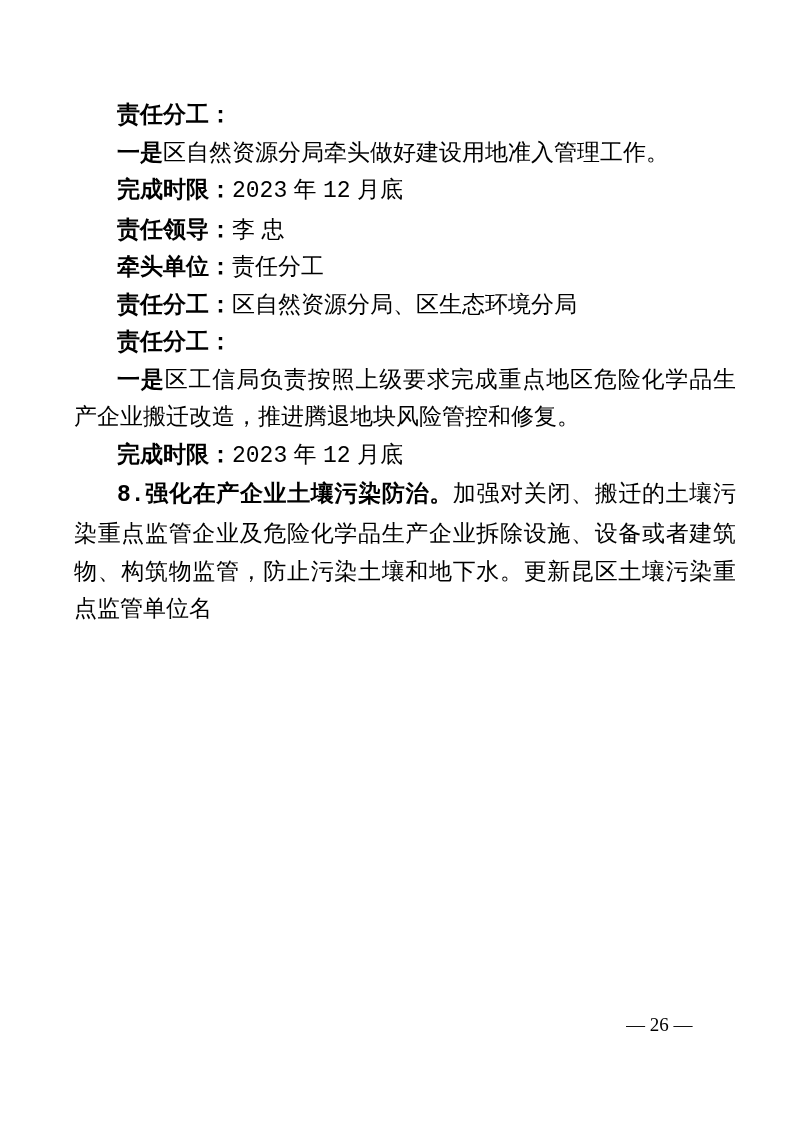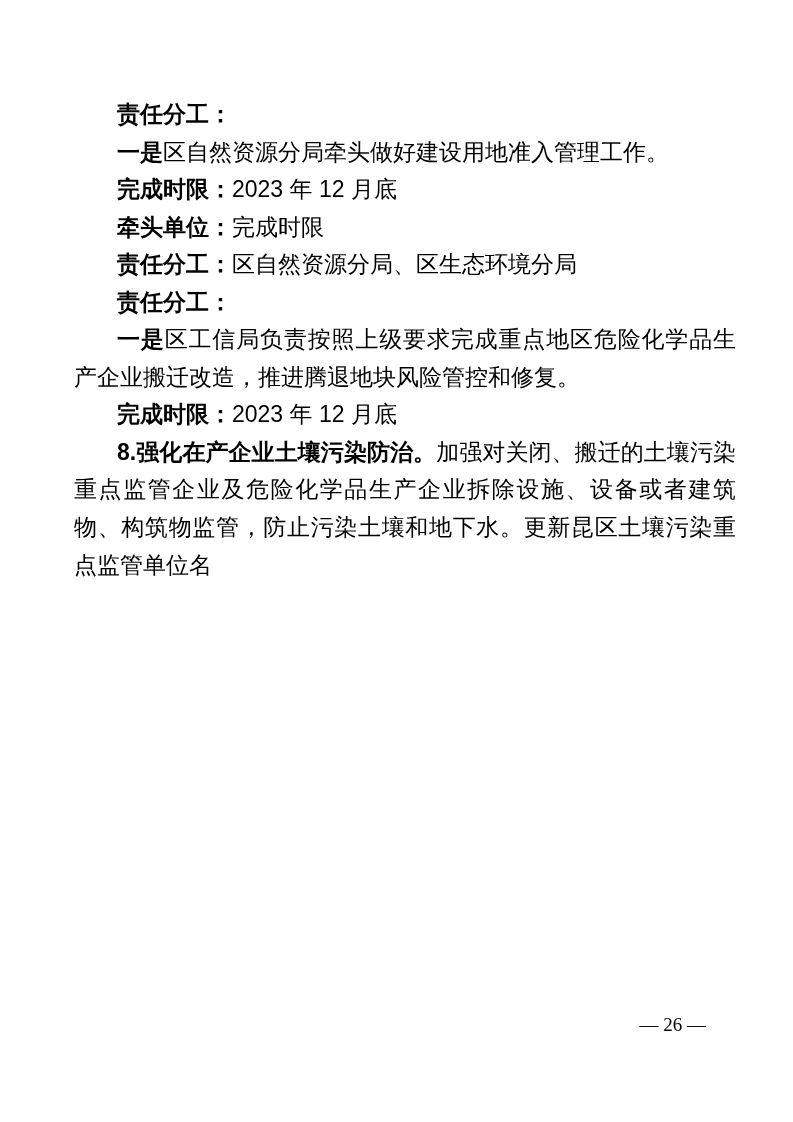--- a/index.html
+++ b/index.html
@@ -18,49 +18,50 @@
     font-size: 23px;
     line-height: 37.55px;
     text-align: justify;
   }
   .doc p {
     margin: 0; padding: 0;
     text-indent: 43px; 
   }
   .bold { font-weight: 700; }
   .serif {
-    font-family: Liberation Sans, sans-serif;
+    font-family: Liberation Mono, monospace;
   }
   .footer-pagenum {
     position: absolute;
     left: 626px; top: 1014px;
     width: 80px; height: 18px;      
     overflow: hidden;
     font-family: "Liberation Serif", "DejaVu Serif", serif;
     font-size: 19px;
     line-height: 22px;
-    text-align: right;
+    text-align: left;
     color: #000000;
   }
 </style>
 </head>
 <body>
 
 <div class="doc">
 
   <p><span class="bold">责任分工：</span></p>
 
   <p><span class="bold">一是</span><span>区自然资源分局牵头做好建设用地准入管理工作。</span></p>
 
 
   <p><span class="bold">完成时限：</span><span class="serif">2023</span><span> 年 </span><span class="serif">12</span><span> 月底</span></p>
 
 
+  <p><span class="bold">责任领导：</span><span>李 忠</span></p>
 
-  <p><span class="bold">牵头单位：</span><span>完成时限</span></p>
+  <p><span class="bold">牵头单位：</span><span>责任分工</span></p>
 
   <p><span class="bold">责任分工：</span><span>区自然资源分局、区生态环境分局</span></p>
 
   <p><span class="bold">责任分工：</span></p>
 
   <p><span class="bold">一是</span><span>区工信局负责按照上级要求完成重点地区危险化学品生产企业搬迁改造，推进腾退地块风险管控和修复。</span></p>
 
 
 
   <p><span class="bold">完成时限：</span><span class="serif">2023</span><span> 年 </span><span class="serif">12</span><span> 月底</span></p>

